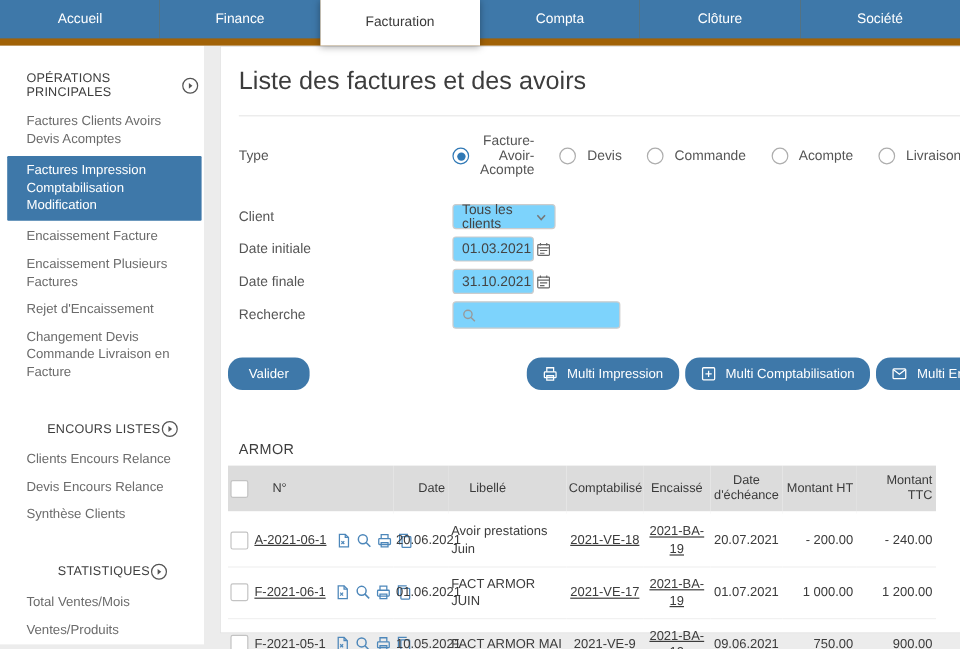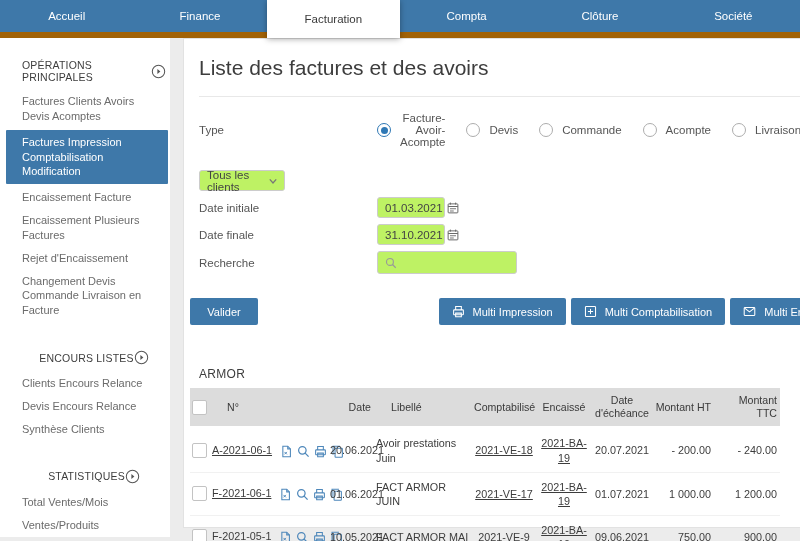--- a/index.html
+++ b/index.html
@@ -64,36 +64,36 @@
   .radio-circle {
     width:14px; height:14px; border-radius:50%; border:1px solid #adadad;
     margin-right:9px; flex:none; display:flex; align-items:center; justify-content:center;
     background:#fff;
   }
   .radio-item.checked .radio-circle { border-color:#2f78b5; }
   .radio-dot { width:7px; height:7px; border-radius:50%; background:#2f78b5; }
   .radio-label { font-size:11.5px; color:#555;text-align:right; }
 
   .field {
-    border:1px solid #ccc; border-radius:3px; background:#bef264;
+    border:1px solid #ccc; border-radius:3px; background:#7dd3fc;
     height:21px; display:flex; align-items:center; font-size:11.5px; color:#444;
     padding:0 7px; cursor:pointer;
   }
   .select-field { width:86px; justify-content:space-between; }
   .caret-icon { width:8px; height:8px; color:#777; flex:none; margin-left:6px; }
   .date-field { width:68px; justify-content:space-between; padding-right:1px; }
   .calendar-icon { width:12px; height:12px; color:#666; flex:none; margin-left:4px; }
   .search-field { width:140px; height:23px; cursor:text; }
   .search-icon-sm { width:12px; height:12px; color:#999; flex:none; margin-right:5px; }
   .search-input { border:none; outline:none; flex:1; font:inherit; min-width:0; background:transparent; }
 
   
   .actions-row { display:flex; justify-content:space-between; margin:24px -9px 0; }
   .btn {
-    background:#3e78a9; color:#fff; border:none; border-radius:2px; height:27px;
+    background:#3e78a9; color:#fff; border:none; border-radius:12px; height:27px;
     font-family:inherit; font-size:11px; display:inline-flex; align-items:center;
     justify-content:center; cursor:pointer; padding:0 13px;
   }
   .btn-validate { width:68px; }
   .btn-group { display:flex; gap:5px; }
   .btn .b-icon { width:13px; height:13px; margin-right:8px; flex:none; }
 
   
   .group-title { margin:42px 0 7px; font-size:12px; color:#3d3d3d; letter-spacing:0.3px; }
   table.inv { border-collapse:collapse; table-layout:fixed; width:589px; margin:0 -9px; }
@@ -256,20 +256,21 @@
               <span class="radio-label">Acompte</span>
             </span>
             <span class="radio-item">
               <span class="radio-circle"></span>
               <span class="radio-label">Livraison</span>
             </span>
           </div>
         </div>
 
         <div class="form-row">
+          <span class="form-label">Client</span>
           <div class="field select-field">
             <span>Tous les clients</span>
             <svg class="caret-icon" viewBox="0 0 10 9">
                 <use href="#i-caret"></use>
               </svg>
           </div>
         </div>
 
         <div class="form-row">
           <span class="form-label">Date initiale</span>

